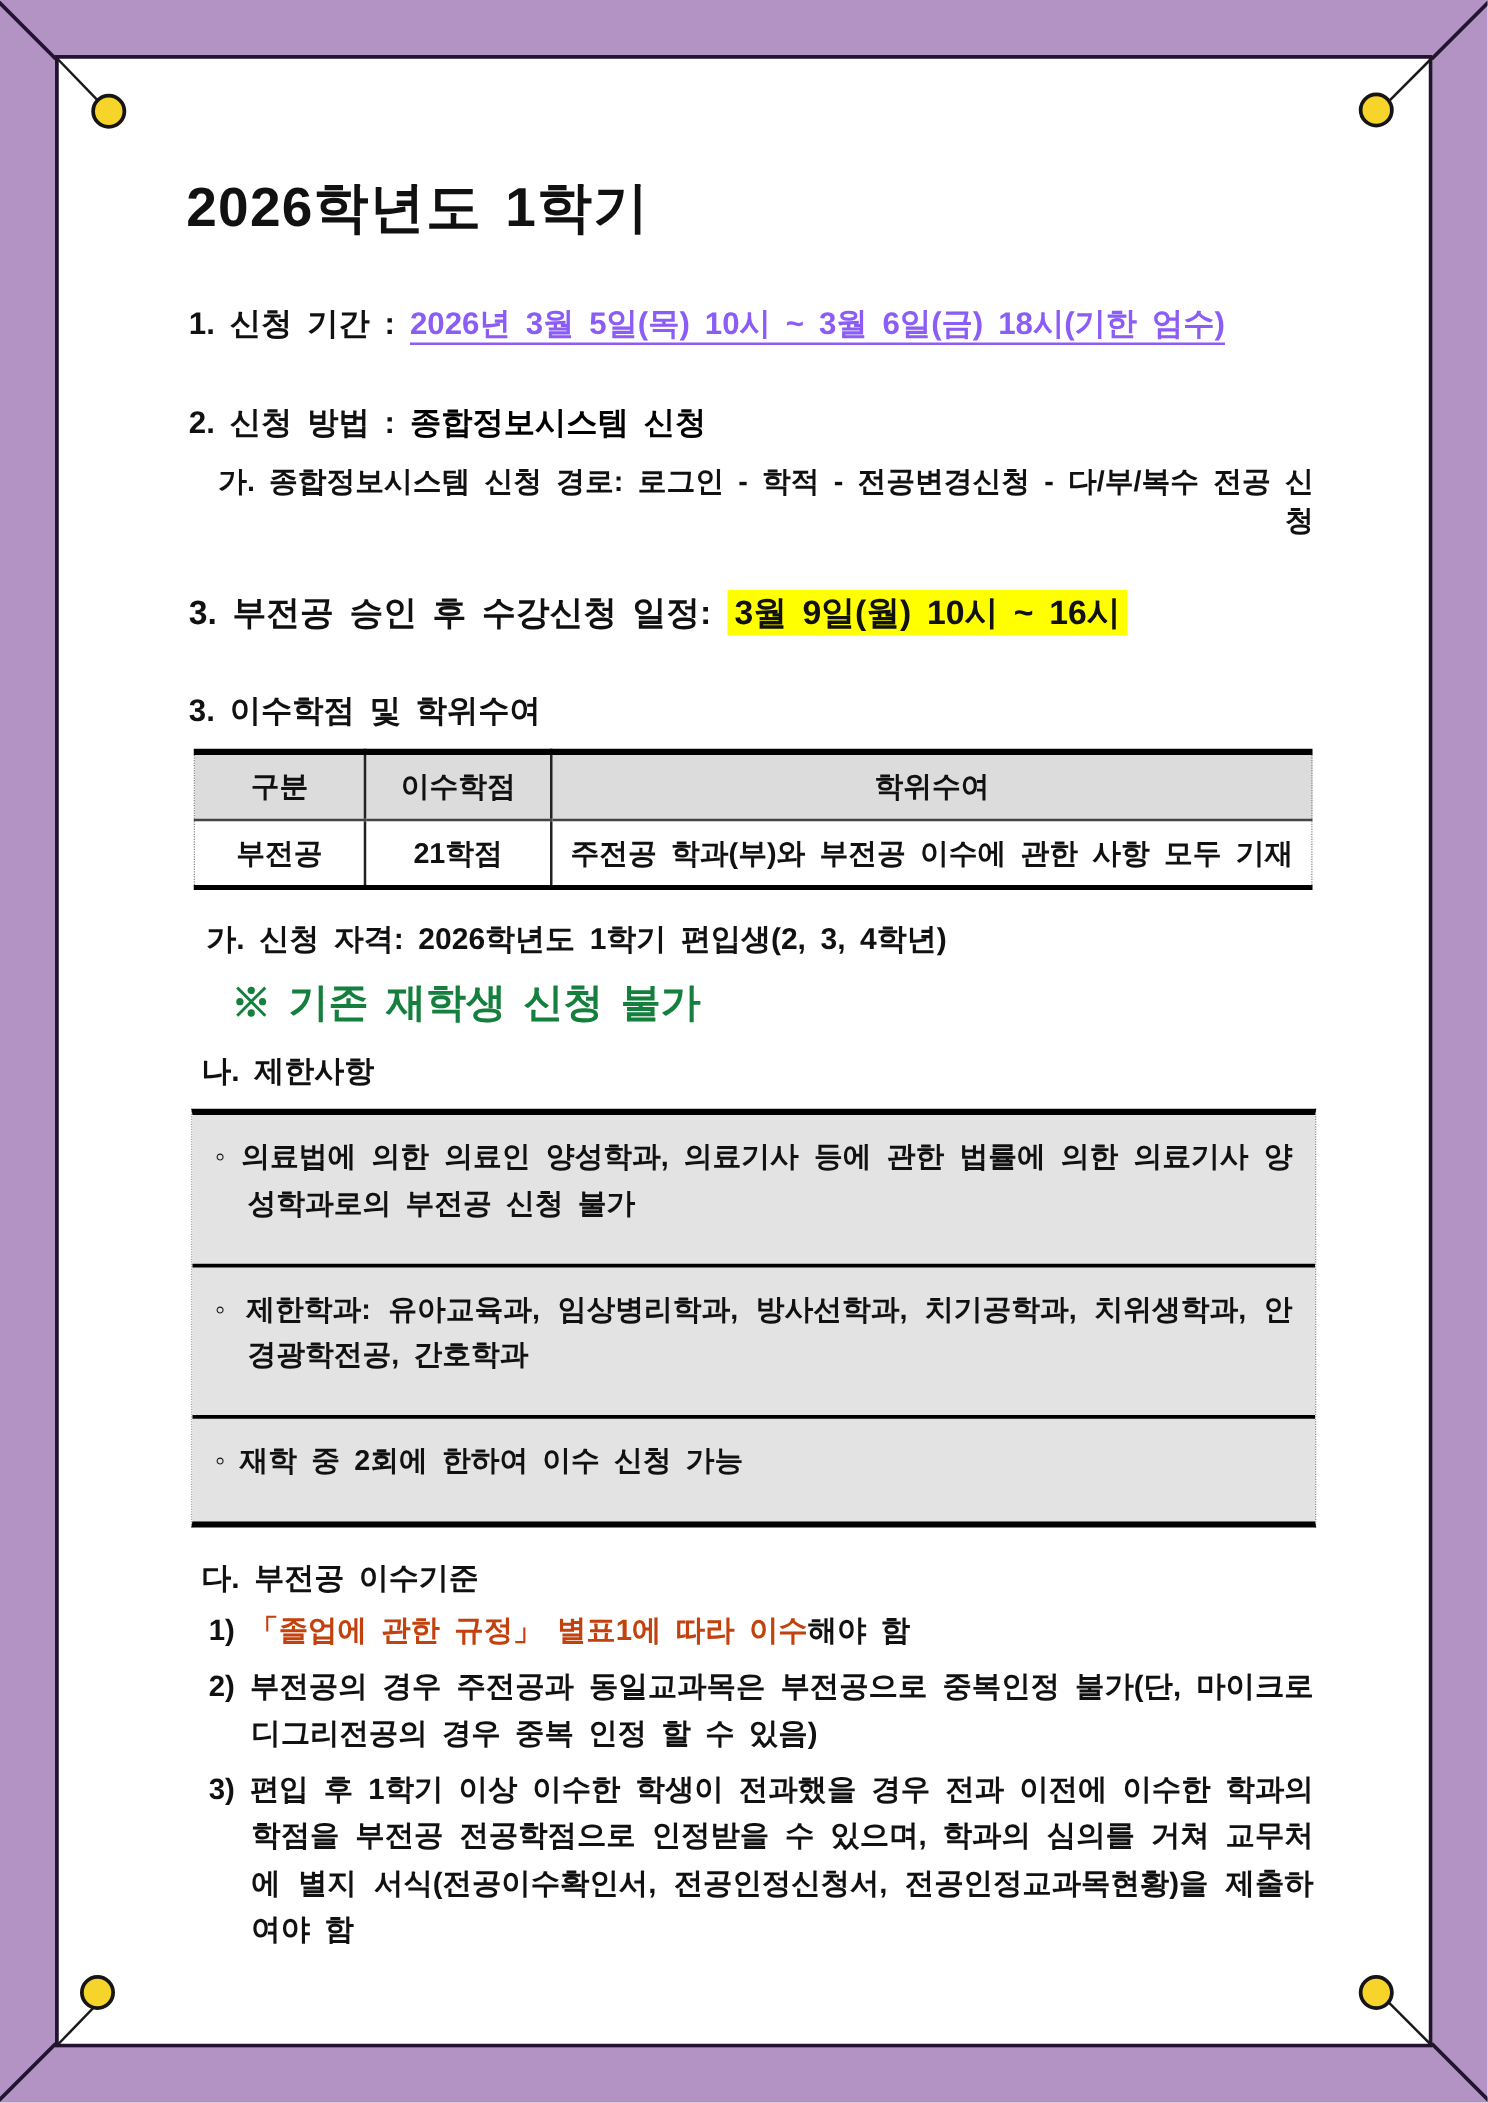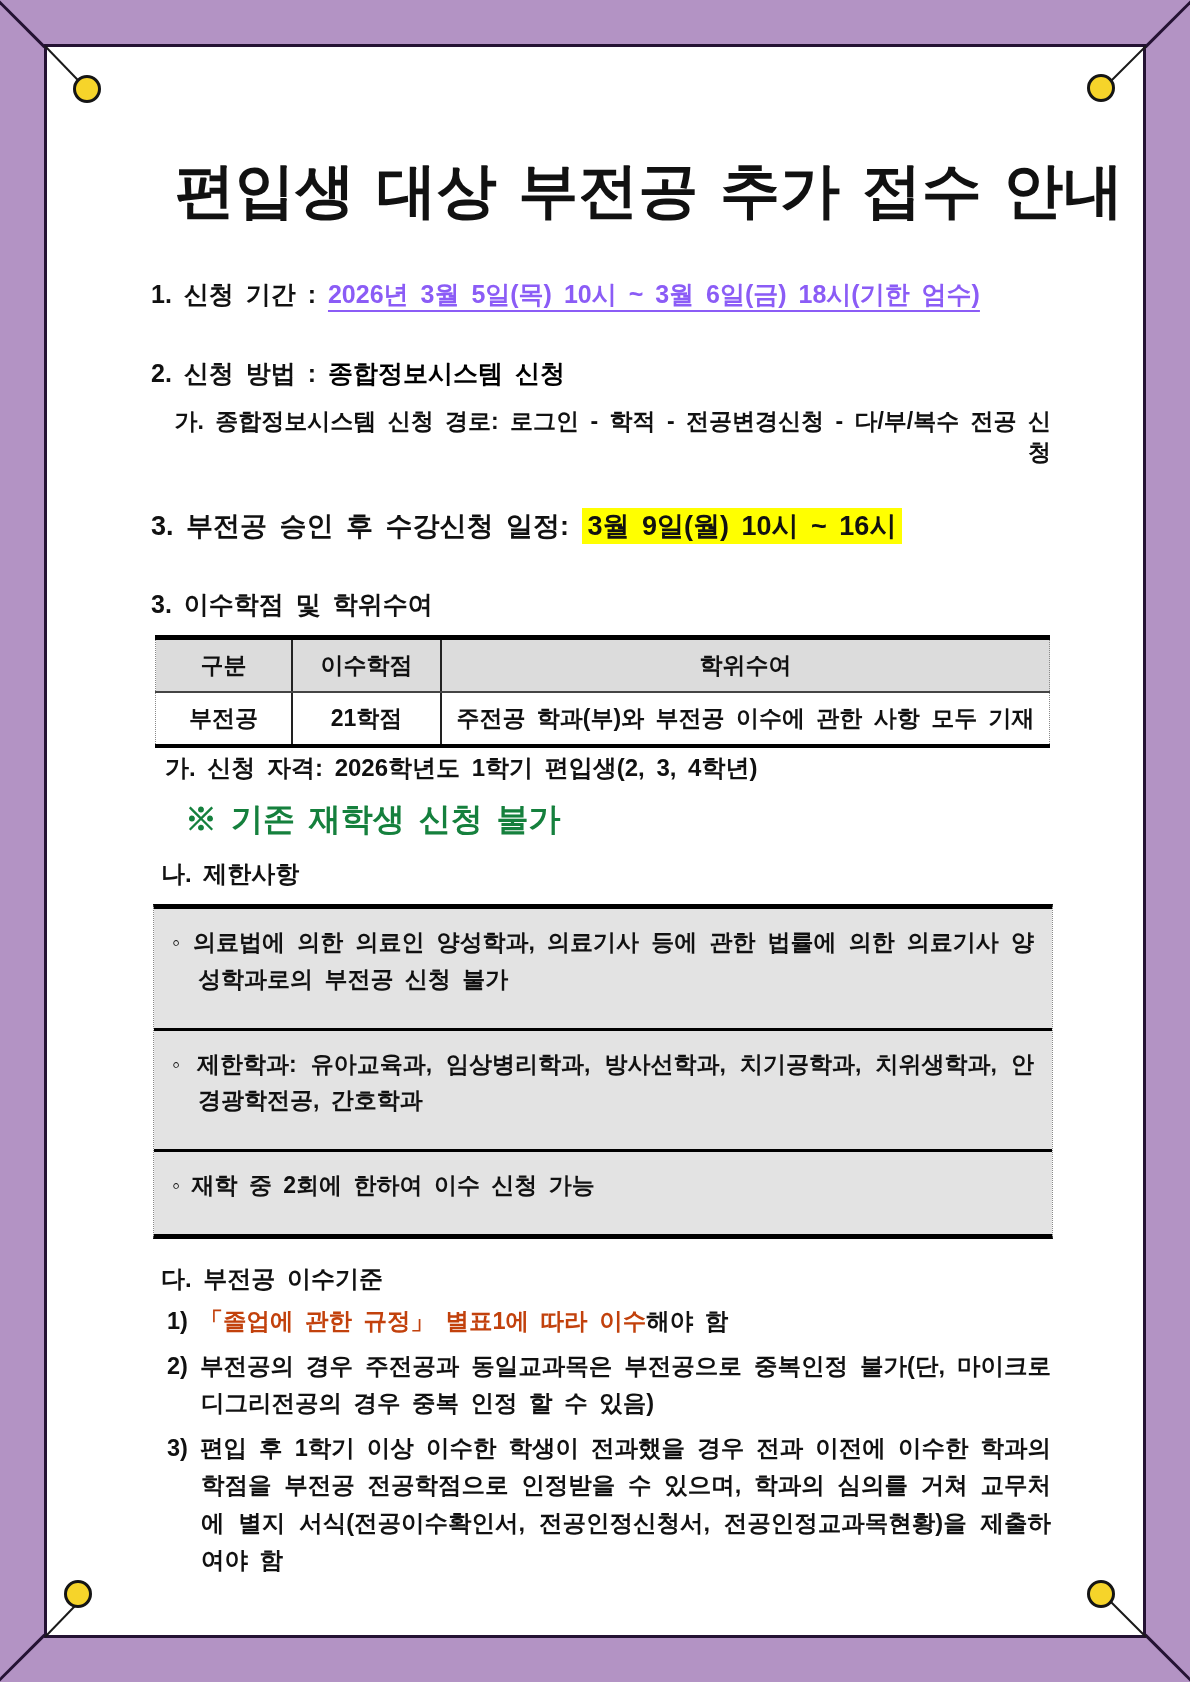--- a/index.html
+++ b/index.html
@@ -56,21 +56,21 @@
   }
   table.credits th{
     background:#dcdcdc;font-size:23px;font-weight:700;padding:10px 16px;
     border-bottom:2px solid #444;
   }
   table.credits td{font-size:23px;font-weight:600;padding:10px 6px;text-align:center;}
   table.credits th + th, table.credits td + td{border-left:2px solid #222;}
   .col-type{width:103px;}.col-credit{width:115px;}
 
   .sec4-title{font-size:25px;font-weight:600;margin-top:64px;margin-left:42px;}
-  .sec4-ga{font-size:24px;font-weight:700;margin-top:4px;margin-left:56px;}
+  .sec4-ga{font-size:24px;font-weight:700;margin-top:23px;margin-left:56px;}
   .sec4-note{font-size:32px;font-weight:800;margin-top:14px;margin-left:76px;color:#15803d;}
   .sec4-na{font-size:24px;font-weight:800;margin-top:16px;margin-left:52px;}
 
   .restrict-box{
     margin-top:14px;margin-left:44px;width:900px;box-sizing:border-box;
     border-top:5px solid #000;border-bottom:5px solid #000;
     border-left:1px dotted #888;border-right:1px dotted #888;
   }
   .restrict-row{
     background:#e3e3e3;font-size:23px;font-weight:600;line-height:1.6;
@@ -84,21 +84,21 @@
     margin-left:58px;padding-left:34px;text-indent:-34px;text-align:justify;
   }
   .criterion .blue{color:#c2410c;font-weight:800;}
 </style>
 </head>
 <body>
 
 <div class="page">
   <div class="content">
 
-    <div class="title2">편입생 대상 부전공 추가 접수 안내</div>
+    <div class="title1">2026학년도 1학기</div>
 
     <div class="item">
       <span>1. 신청 기간 : </span>
       <span class="link-blue">2026년 3월 5일(목) 10시 ~ 3월 6일(금) 18시(기한 엄수)</span>
     </div>
 
     <div class="item">
       <span>2. 신청 방법 : </span>
       <span class="red">종합정보시스템 신청</span>
     </div>

